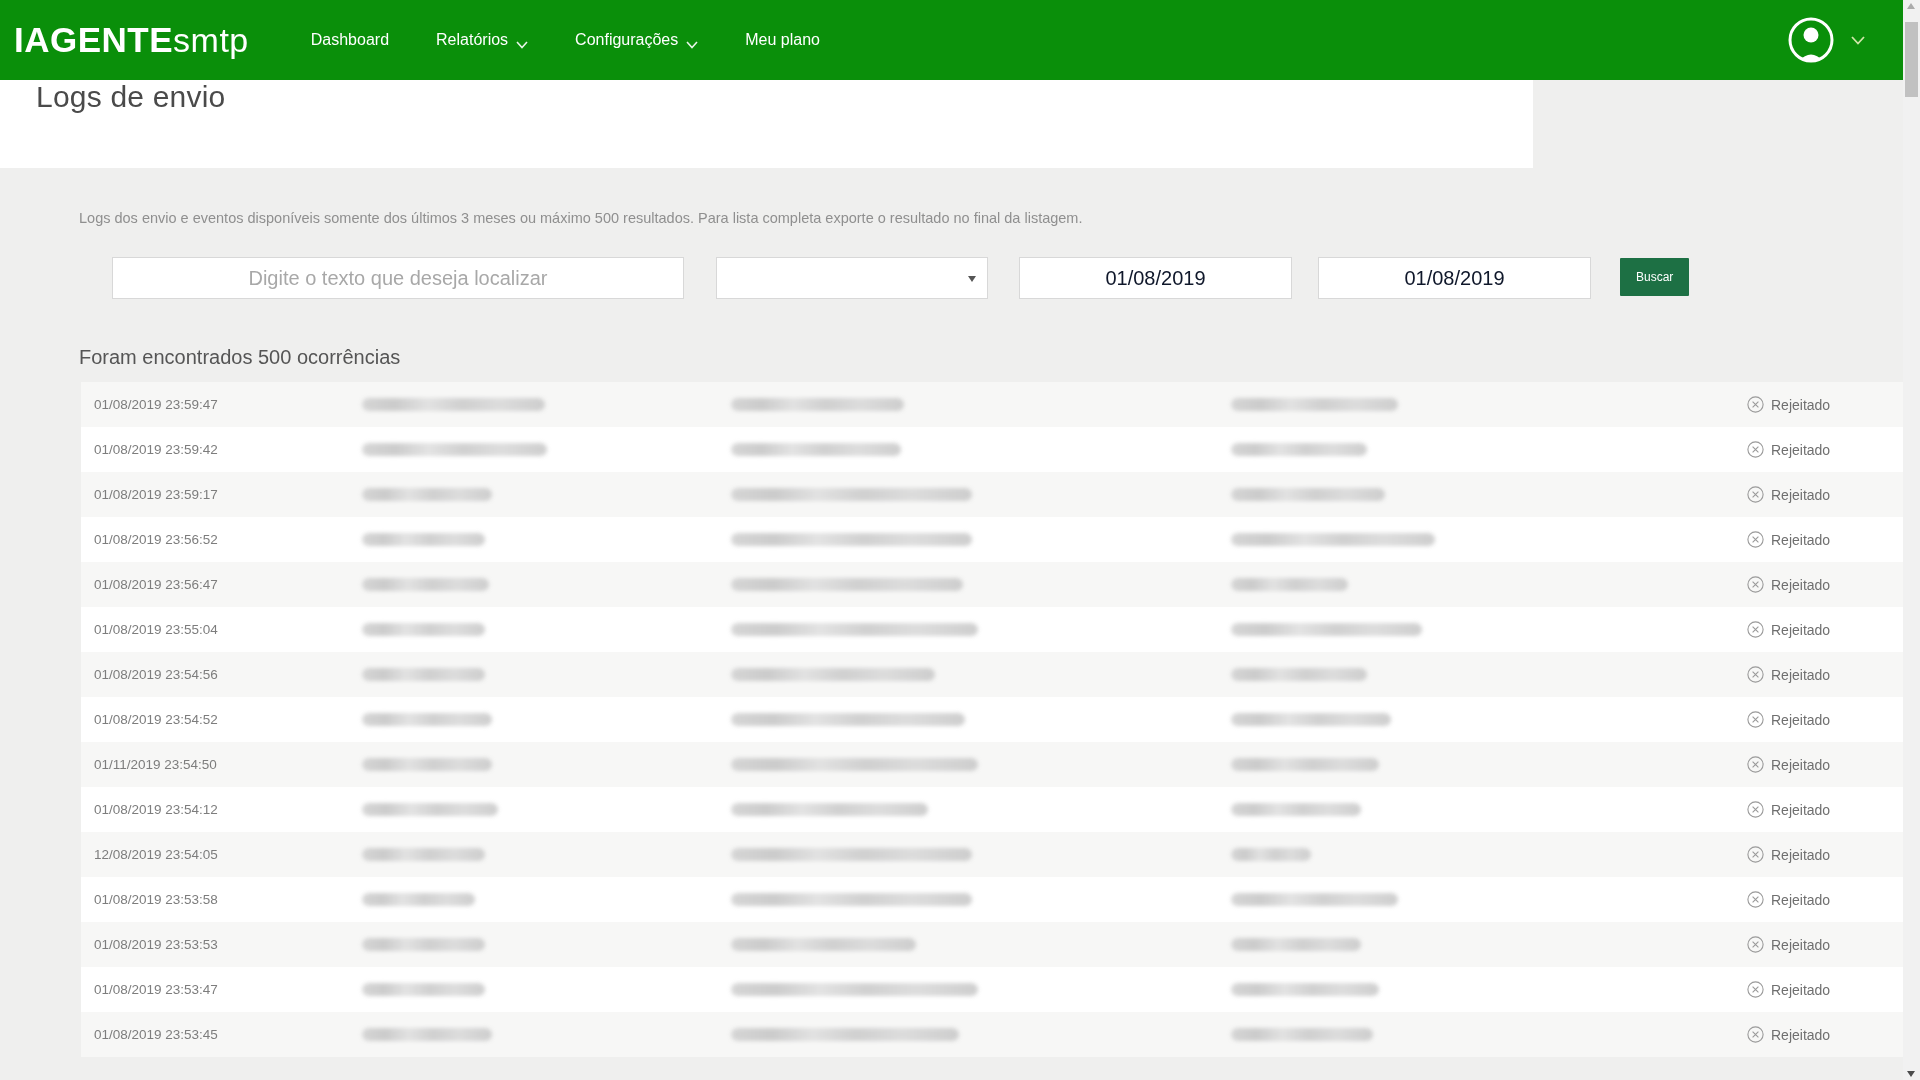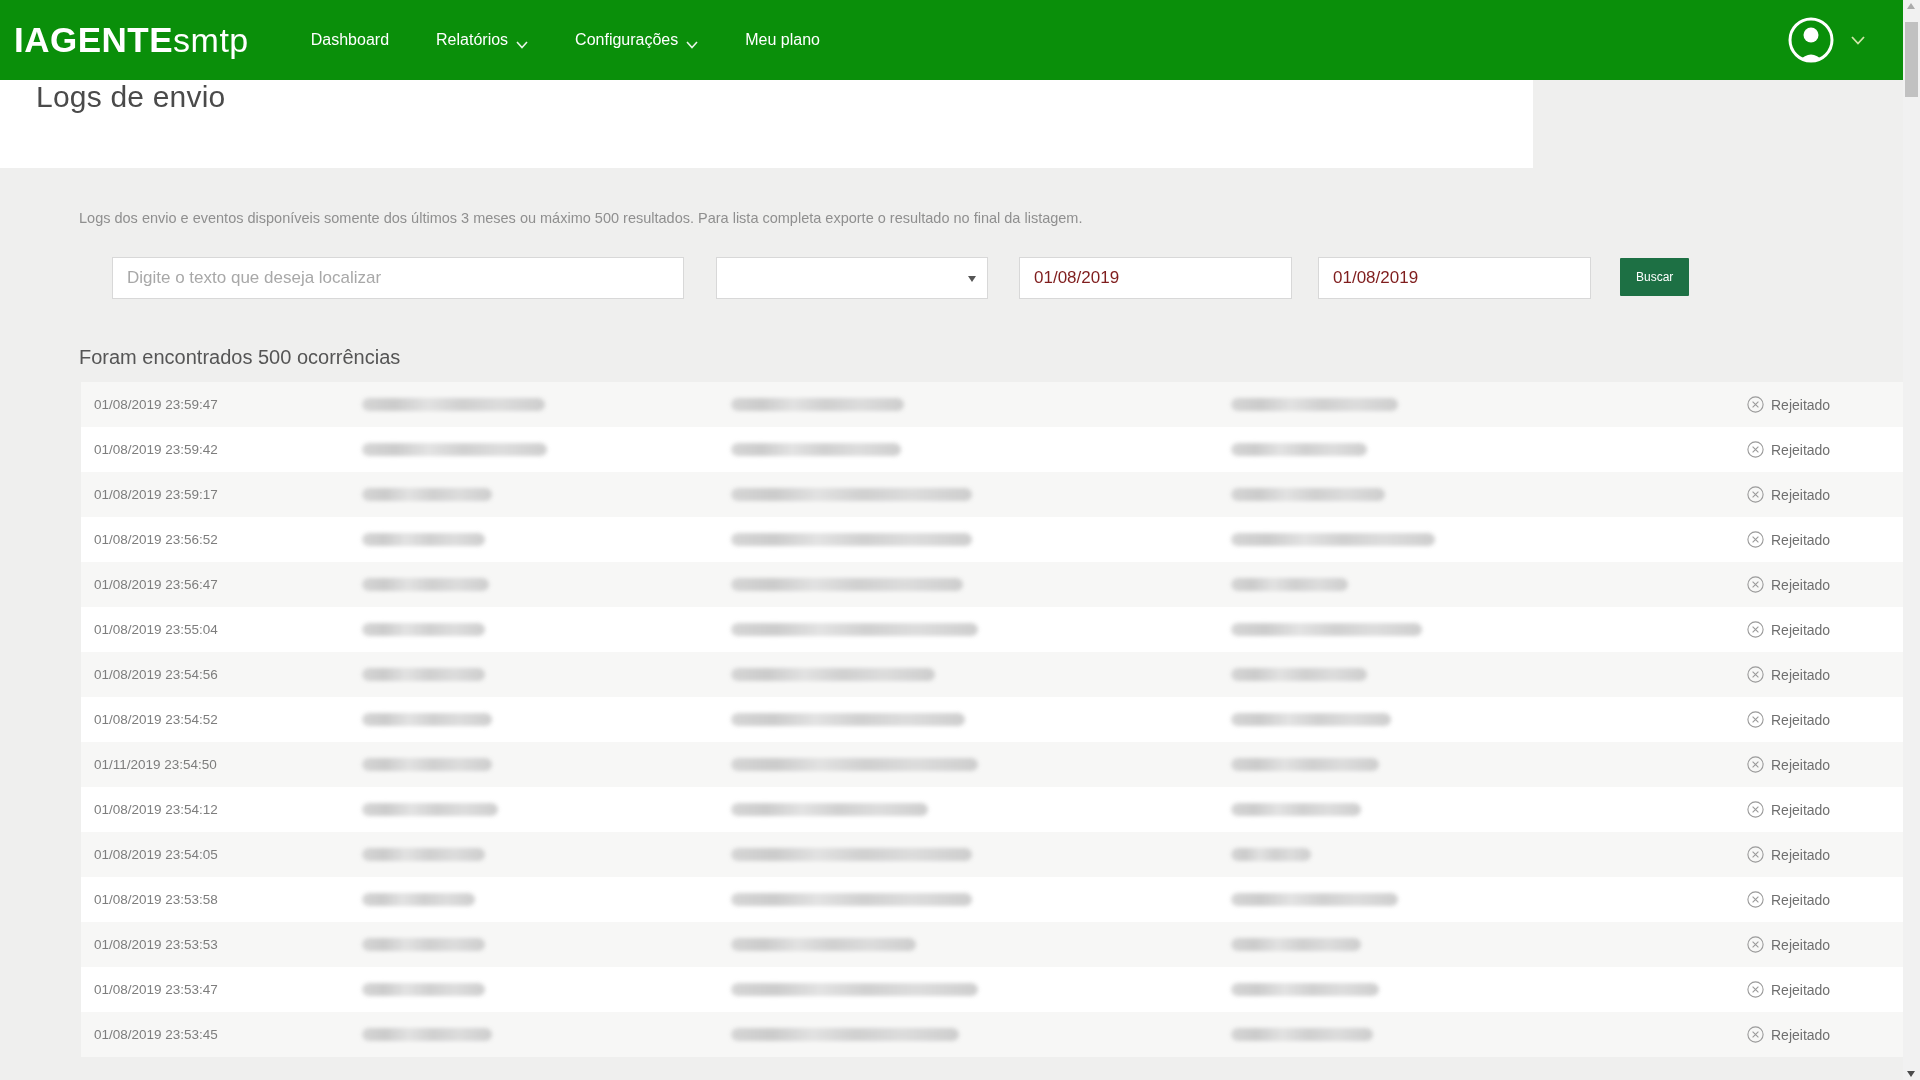--- a/index.html
+++ b/index.html
@@ -22,21 +22,21 @@
 
   
   .title-band { position:absolute; left:0; top:80px; width:1533px; height:88px; background:#ffffff; display:flex; align-items:flex-start; }
   .page-title { margin-left:36px; font-size:30px; font-weight:300; color:#4a4a4a; letter-spacing:0.2px; }
 
   
   .content { position:absolute; left:0; top:168px; width:1903px; height:912px; background:#efefee;margin-left:44px; }
   .info-text { position:absolute; left:35px; top:42px; font-size:14.5px; color:#8f8f8f; }
 
   .filter-row { position:absolute; left:68px; top:89px; display:flex; align-items:flex-start; }
-  .f-input { height:42px; background:#fff; border:1px solid #d8d8d8; font-family:"Liberation Sans",sans-serif; font-size:17px; color:#7f1d1d; padding:0 14px; outline:none; }
+  .f-input { height:42px; background:#fff; border:1px solid #d8d8d8; font-family:"Liberation Sans",sans-serif; font-size:20px; color:#0f172a; padding:0 14px; outline:none;text-align:center; }
   .f-input::placeholder { color:#a8a8a8; }
   #search-input { width:572px; margin-right:32px; }
   .f-select { width:272px; height:42px; background:#fff; border:1px solid #d8d8d8; margin-right:31px; position:relative; cursor:pointer; display:flex; align-items:center; padding:0 14px; font-size:15px; color:#777; }
   .sel-arrow { position:absolute; right:11px; top:18px; width:0; height:0; border-left:4px solid transparent; border-right:4px solid transparent; border-top:6px solid #555; }
   #date-from { width:273px; margin-right:26px; }
   #date-to { width:273px; margin-right:29px; }
   .search-btn { margin-top:1px; height:38px; padding:0 16px; background:var(--button-green); color:#fff; border:none; font-family:"Liberation Sans",sans-serif; font-size:12px; cursor:pointer; border-radius:1px; }
 
   .results-heading { position:absolute; left:35px; top:178px; font-size:20px; font-weight:300; color:#555; }
 
@@ -320,21 +320,21 @@
           </div>
           <div class="c-tipo">
             <svg width="17" height="17" viewBox="0 0 17 17">
               <circle cx="8.5" cy="8.5" r="7.6" fill="none" stroke="#9a9a9a" stroke-width="1.1"></circle>
               <path d="M5.6 5.6 L11.4 11.4 M11.4 5.6 L5.6 11.4" stroke="#9a9a9a" stroke-width="1.1"></path>
             </svg>
             <span class="tipo-label">Rejeitado</span>
           </div>
         </div>
         <div class="t-row">
-          <div class="c-data">01/08/2019 23:54:05</div>
+          <div class="c-data">12/08/2019 23:54:05</div>
           <div>
             <div class="blur-bar" style="width: 123px;"></div>
           </div>
           <div>
             <div class="blur-bar" style="width: 241px;"></div>
           </div>
           <div>
             <div class="blur-bar" style="width: 80px;"></div>
           </div>
           <div class="c-tipo">

